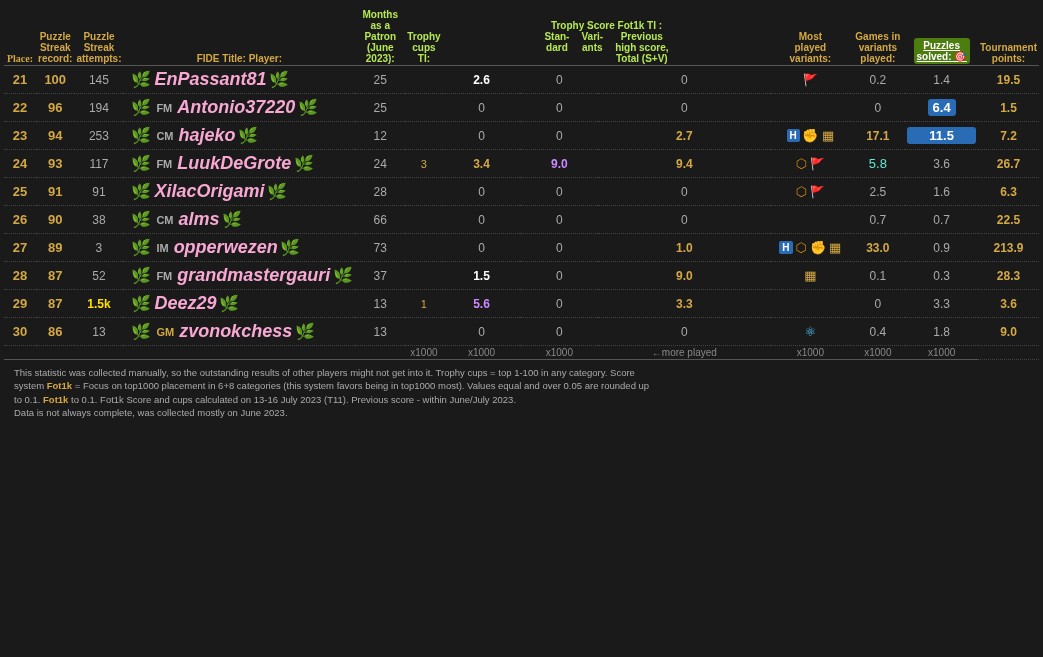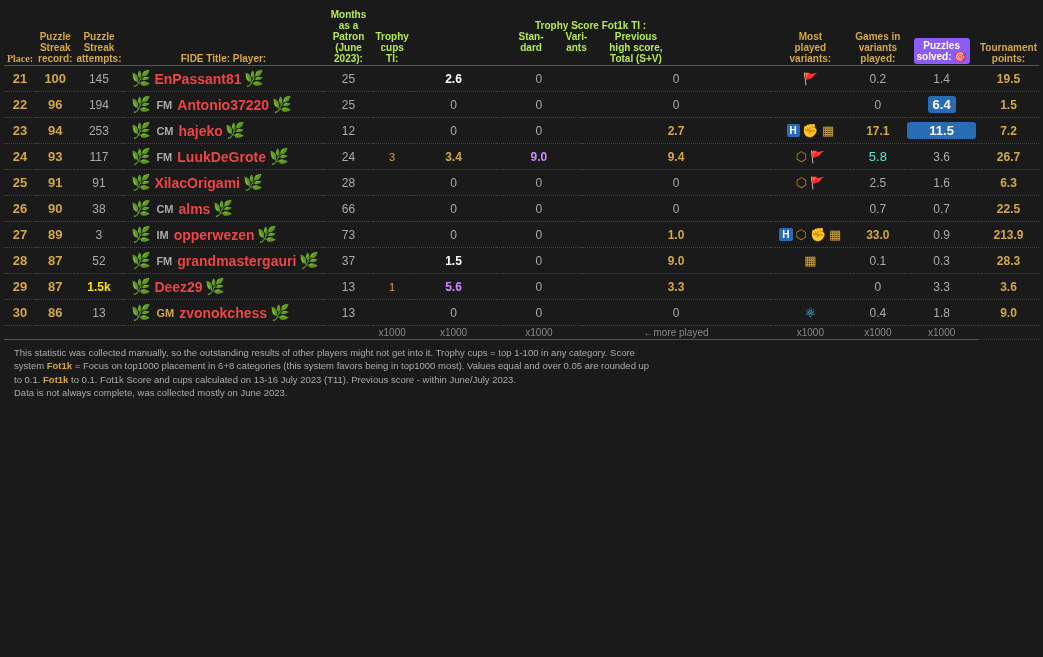--- a/index.html
+++ b/index.html
@@ -77,23 +77,24 @@
       padding-left: 6px;
     }
 
     .fide-title {
       font-size: 11px;
       font-weight: bold;
       padding: 0 2px;
     }
 
     .player-name {
-      color: #ef4444;
-      font-size: 14px;
-      font-weight: bold;
+      color: #f9a8d4;
+      font-size: 18px;
+      font-weight: bold;
+      font-style: italic;
     }
 
     .months-val {
       color: #aaa;
       font-size: 12px;
     }
 
     .trophy-cup {
       color: #d4a843;
       font-size: 11px;
@@ -148,34 +149,34 @@
           <span style="color:#d4a843;">FIDE Title:</span>&nbsp;<span style="color:#d4a843;">Player:</span>
         </th>
         <th style="width:50px;">
           <span style="color:#b5e853;">Months as a<br>Patron (June<br>2023):</span>
         </th>
         <th style="width:28px;">
           <span style="color:#b5e853;">Trophy<br>cups TI:</span>
         </th>
         <th colspan="3" style="width:90px;">
           <span style="color:#b5e853;">Trophy Score Fot1k TI :</span><br>
-          <span style="display:inline-flex;gap:22px;justify-content:flex-end;">
+          <span style="display:inline-flex;gap:12px;justify-content:flex-end;">
             <span style="color:#b5e853;">Stan-<br>dard</span>
             <span style="color:#b5e853;">Vari-<br>ants</span>
             <span style="color:#b5e853;">Previous<br>high score,<br>Total (S+V)</span>
           </span>
         </th>
         <th style="width:80px;">
           <span style="color:#d4a843;">Most<br>played<br>variants:</span>
         </th>
         <th style="width:55px;">
           <span style="color:#d4a843;">Games in<br>variants<br>played:</span>
         </th>
         <th style="width:55px;">
-          <span style="color:#fff;background:#8b5cf6;padding:2px 3px;border-radius:3px;display:inline-block;">Puzzles<br>solved: 🎯</span>
+          <span style="color:#fff;background:#4d7c0f;padding:2px 3px;border-radius:3px;display:inline-block;text-decoration:underline;">Puzzles<br>solved: 🎯</span>
         </th>
         <th style="width:55px;">
           <span style="color:#d4a843;">Tournament<br>points:</span>
         </th>
       </tr>
     </thead>
     <tbody id="table-body">
     <tr>
           <td><span class="place-num">21</span></td>
           <td><span class="streak-record">100</span></td>

